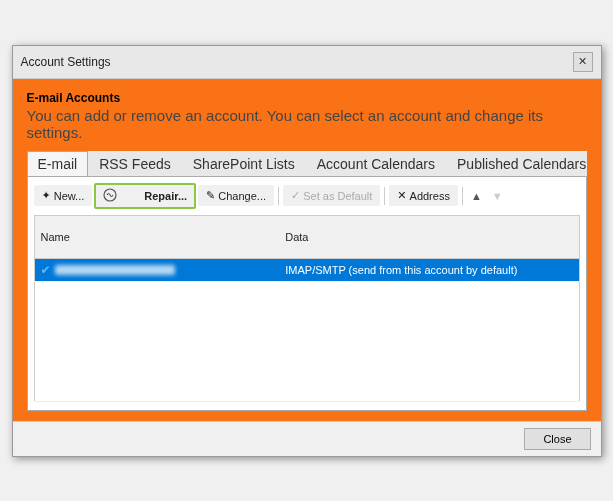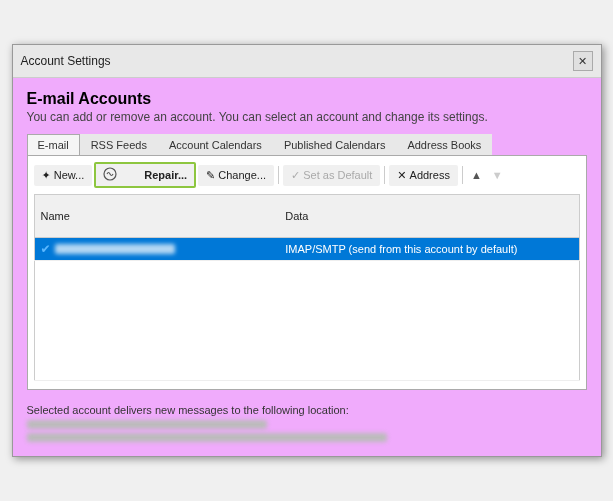--- a/index.html
+++ b/index.html
@@ -9,21 +9,21 @@
       background: #f0f0f0;
       display: flex;
       justify-content: center;
       align-items: center;
       width: 613px;
       height: 501px;
       overflow: hidden;
     }
     .window {
       width: 590px;
-      background: #f0abfc;
+      background: #f97316;
       border: 1px solid #999;
       box-shadow: 2px 2px 8px rgba(0,0,0,0.4);
     }
     .title-bar {
       background: #e8e8e8;
       border-bottom: 1px solid #ccc;
       padding: 6px 8px;
       display: flex;
       justify-content: space-between;
       align-items: center;
@@ -42,38 +42,38 @@
       display: flex;
       align-items: center;
       justify-content: center;
       font-size: 11px;
       color: #333;
     }
     .content-area {
       padding: 12px 14px 10px;
     }
     .section-title {
-      font-size: 16px;
+      font-size: 12px;
       font-weight: bold;
       margin-bottom: 2px;
     }
     .section-desc {
-      font-size: 12px;
+      font-size: 15px;
       color: #444;
       margin-bottom: 10px;
     }
     .tabs-container {
       border-bottom: 1px solid #aaa;
       display: flex;
       flex-wrap: nowrap;
       overflow: hidden;
     }
     .tab {
       padding: 4px 10px;
-      font-size: 11px;
+      font-size: 14px;
       cursor: pointer;
       border: 1px solid transparent;
       border-bottom: none;
       background: #e8e8e8;
       color: #333;
       white-space: nowrap;
     }
     .tab.active {
       background: #f5f5f5;
       border: 1px solid #aaa;
@@ -237,20 +237,21 @@
     </div>
   </div>
 
   <div class="content-area">
     <div class="section-title">E-mail Accounts</div>
     <div class="section-desc">You can add or remove an account. You can select an account and change its settings.</div>
 
     <div class="tabs-container">
       <div class="tab active">E-mail</div>
       <div class="tab">RSS Feeds</div>
+      <div class="tab">SharePoint Lists</div>
       <div class="tab">Account Calendars</div>
       <div class="tab">Published Calendars</div>
       <div class="tab">Address Books</div>
     </div>
 
     <div class="tab-panel">
 
       <div class="toolbar">
         <button class="toolbar-btn">
           <span>✦</span>
@@ -301,20 +302,18 @@
             </td>
             <td class="col-type">IMAP/SMTP (send from this account by default)</td>
           </tr>
           <tr class="empty-rows">
             <td colspan="2"></td>
           </tr>
         </tbody>
       </table>
     </div>
 
-    <div class="deliver-section">
-      <span>Selected account delivers new messages to the following location:</span>
-      <span class="deliver-blurred"></span>
-      <span class="deliver-blurred2"></span>
-    </div>
   </div>
 
+  <div class="bottom-bar">
+    <button class="close-dialog-btn">Close</button>
+  </div>
 </div>
 
 </body></html>

